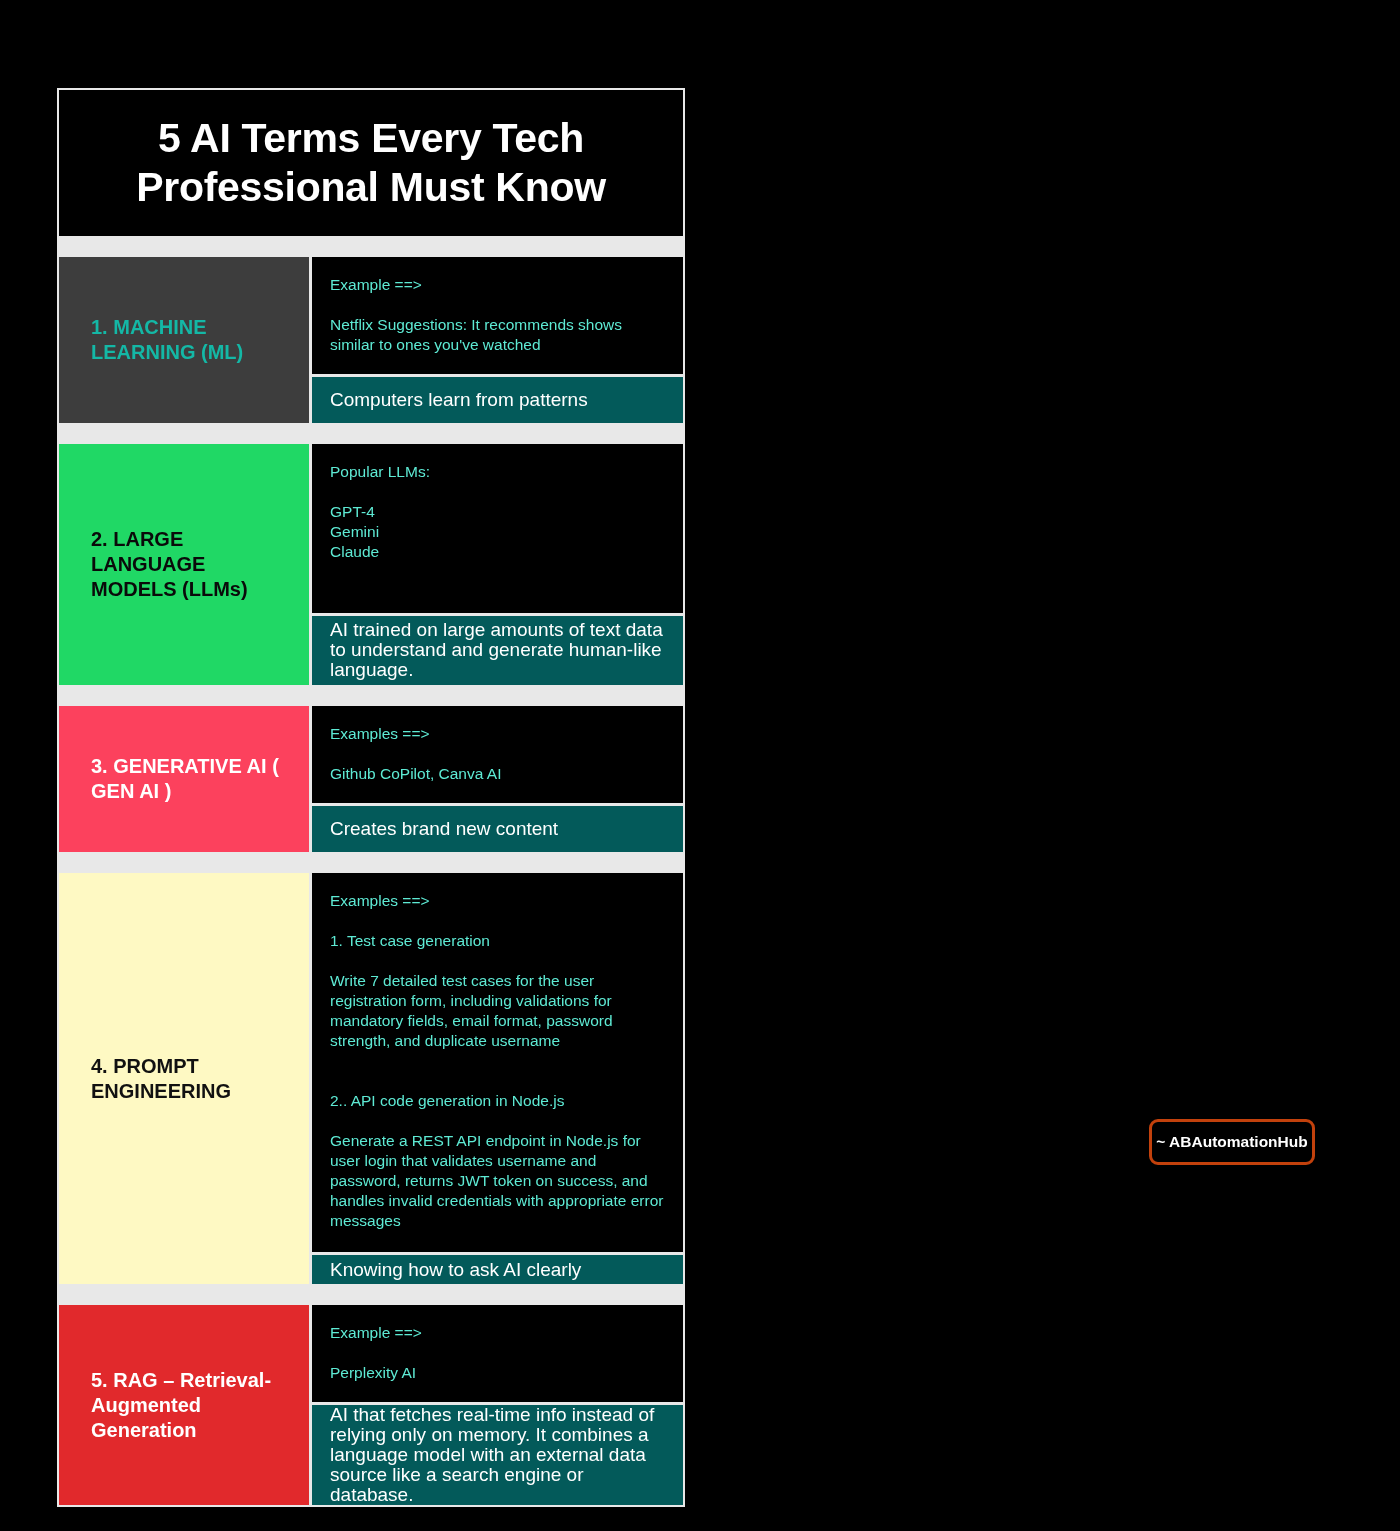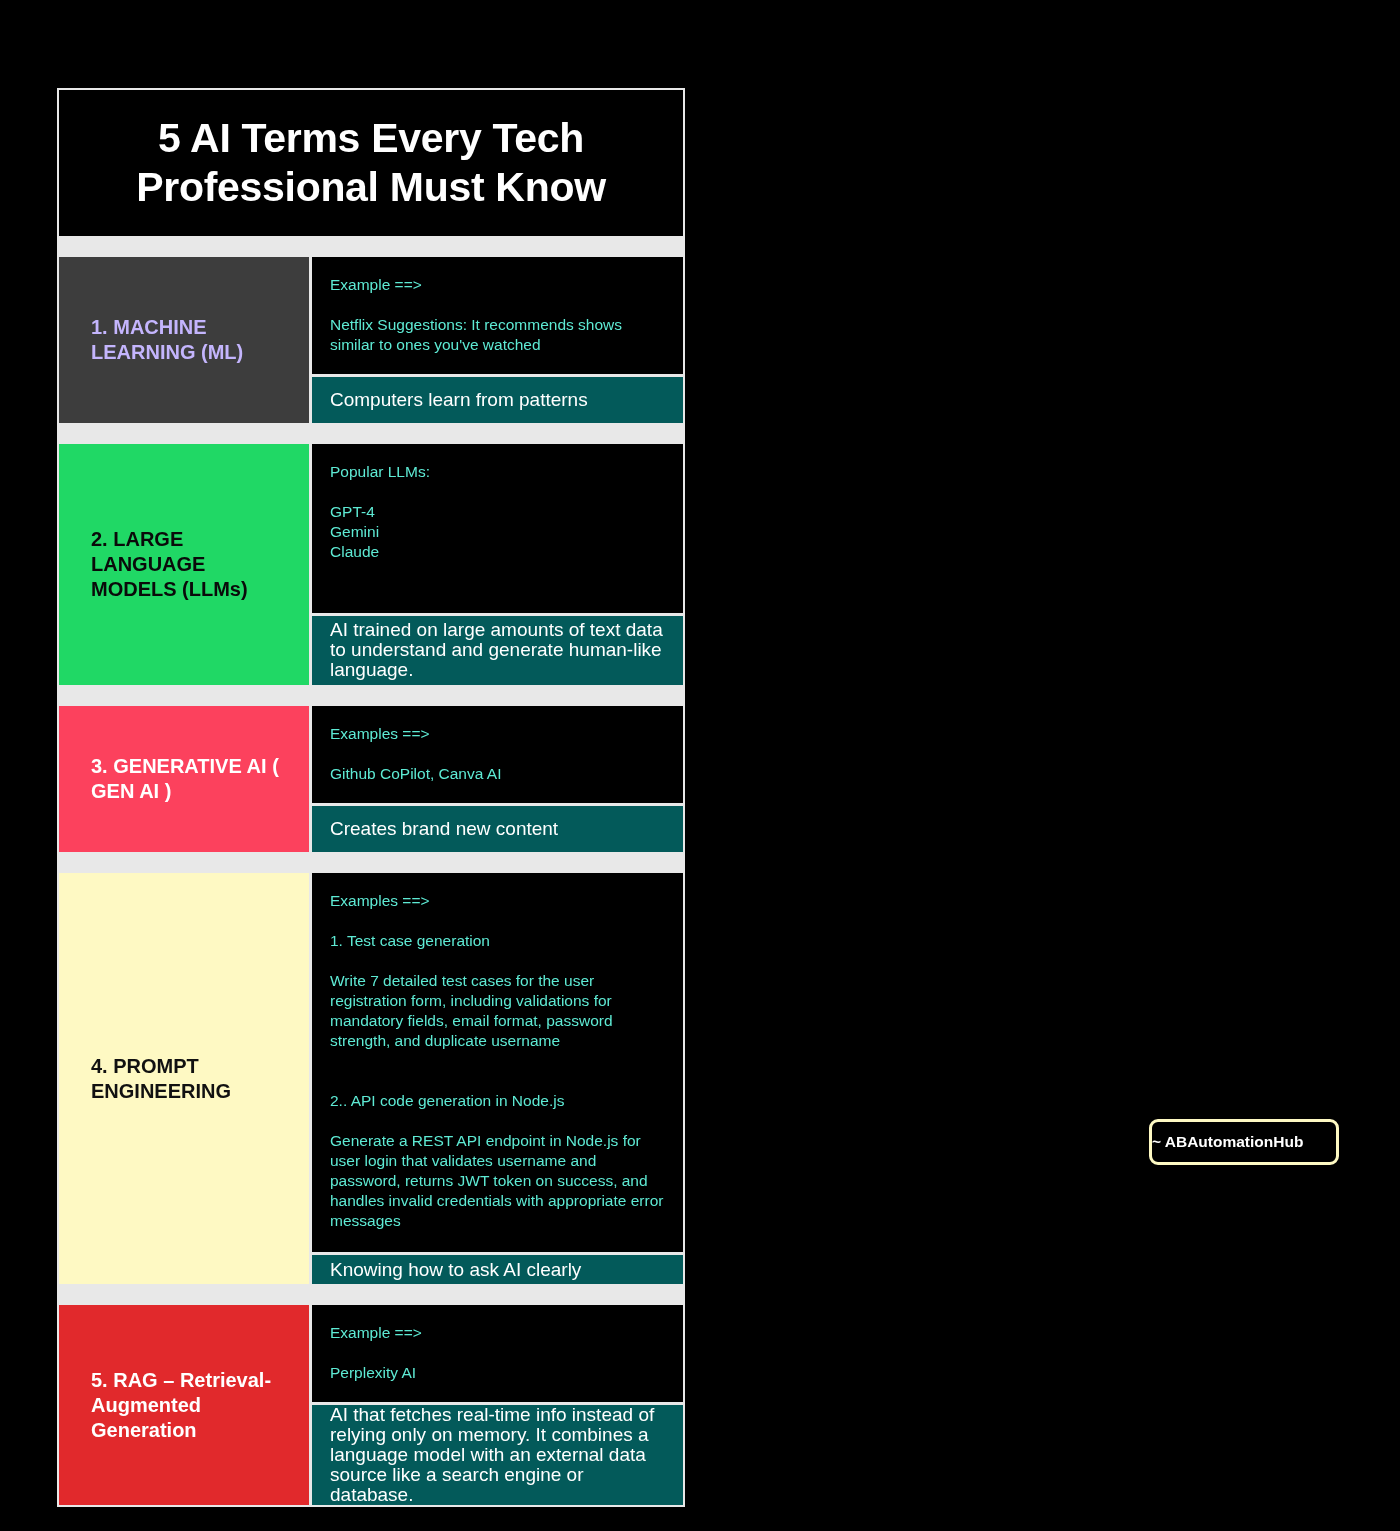--- a/index.html
+++ b/index.html
@@ -28,39 +28,39 @@
   .right { flex:1; display:flex; flex-direction:column; gap:3px; }
   .example {
     background:#000; color:#5eead4; font-size:15.5px; line-height:20px;
     padding:18px 18px 18px 18px; box-sizing:border-box; white-space:pre-line;
   }
   .definition {
     background:#035a5a; color:#fff; font-size:19px; line-height:20px;
     padding:0 18px; box-sizing:border-box; display:flex; align-items:center;
   }
   .badge {
-    position:absolute; left:1149px; top:1119px; width:190px; height:46px;
-    border:3px solid #fef9c3; border-radius:9px; background:#000; box-sizing:border-box;
-    display:flex; align-items:center; 
+    position:absolute; left:1149px; top:1119px; width:166px; height:46px;
+    border:3px solid #c2410c; border-radius:9px; background:#000; box-sizing:border-box;
+    display:flex; align-items:center; justify-content:center;
     color:#fff; font-weight:bold; font-size:15.5px;
   }
 </style>
 </head>
 <body>
 
 <div class="frame">
   <div class="title-box">
     <div class="title">
       <div>5 AI Terms Every Tech</div>
       <div>Professional Must Know</div>
     </div>
   </div>
 
   <div class="row" style="height:176px">
-    <div class="term" style="background:#3d3d3d;color:#c4b5fd;">1.  MACHINE LEARNING (ML)</div>
+    <div class="term" style="background:#3d3d3d;color:#14b8a6;">1.  MACHINE LEARNING (ML)</div>
     <div class="right">
       <div class="example" style="height:117px">Example ==&gt;
 
 Netflix Suggestions: It recommends shows similar to ones you've watched</div>
       <div class="definition" style="flex:1">Computers learn from patterns</div>
     </div>
   </div>
 
   <div class="row" style="height:257px">
     <div class="term" style="background:#20d865;color:#0a0a0a;padding-right:40px">2. LARGE LANGUAGE MODELS (LLMs)</div>

